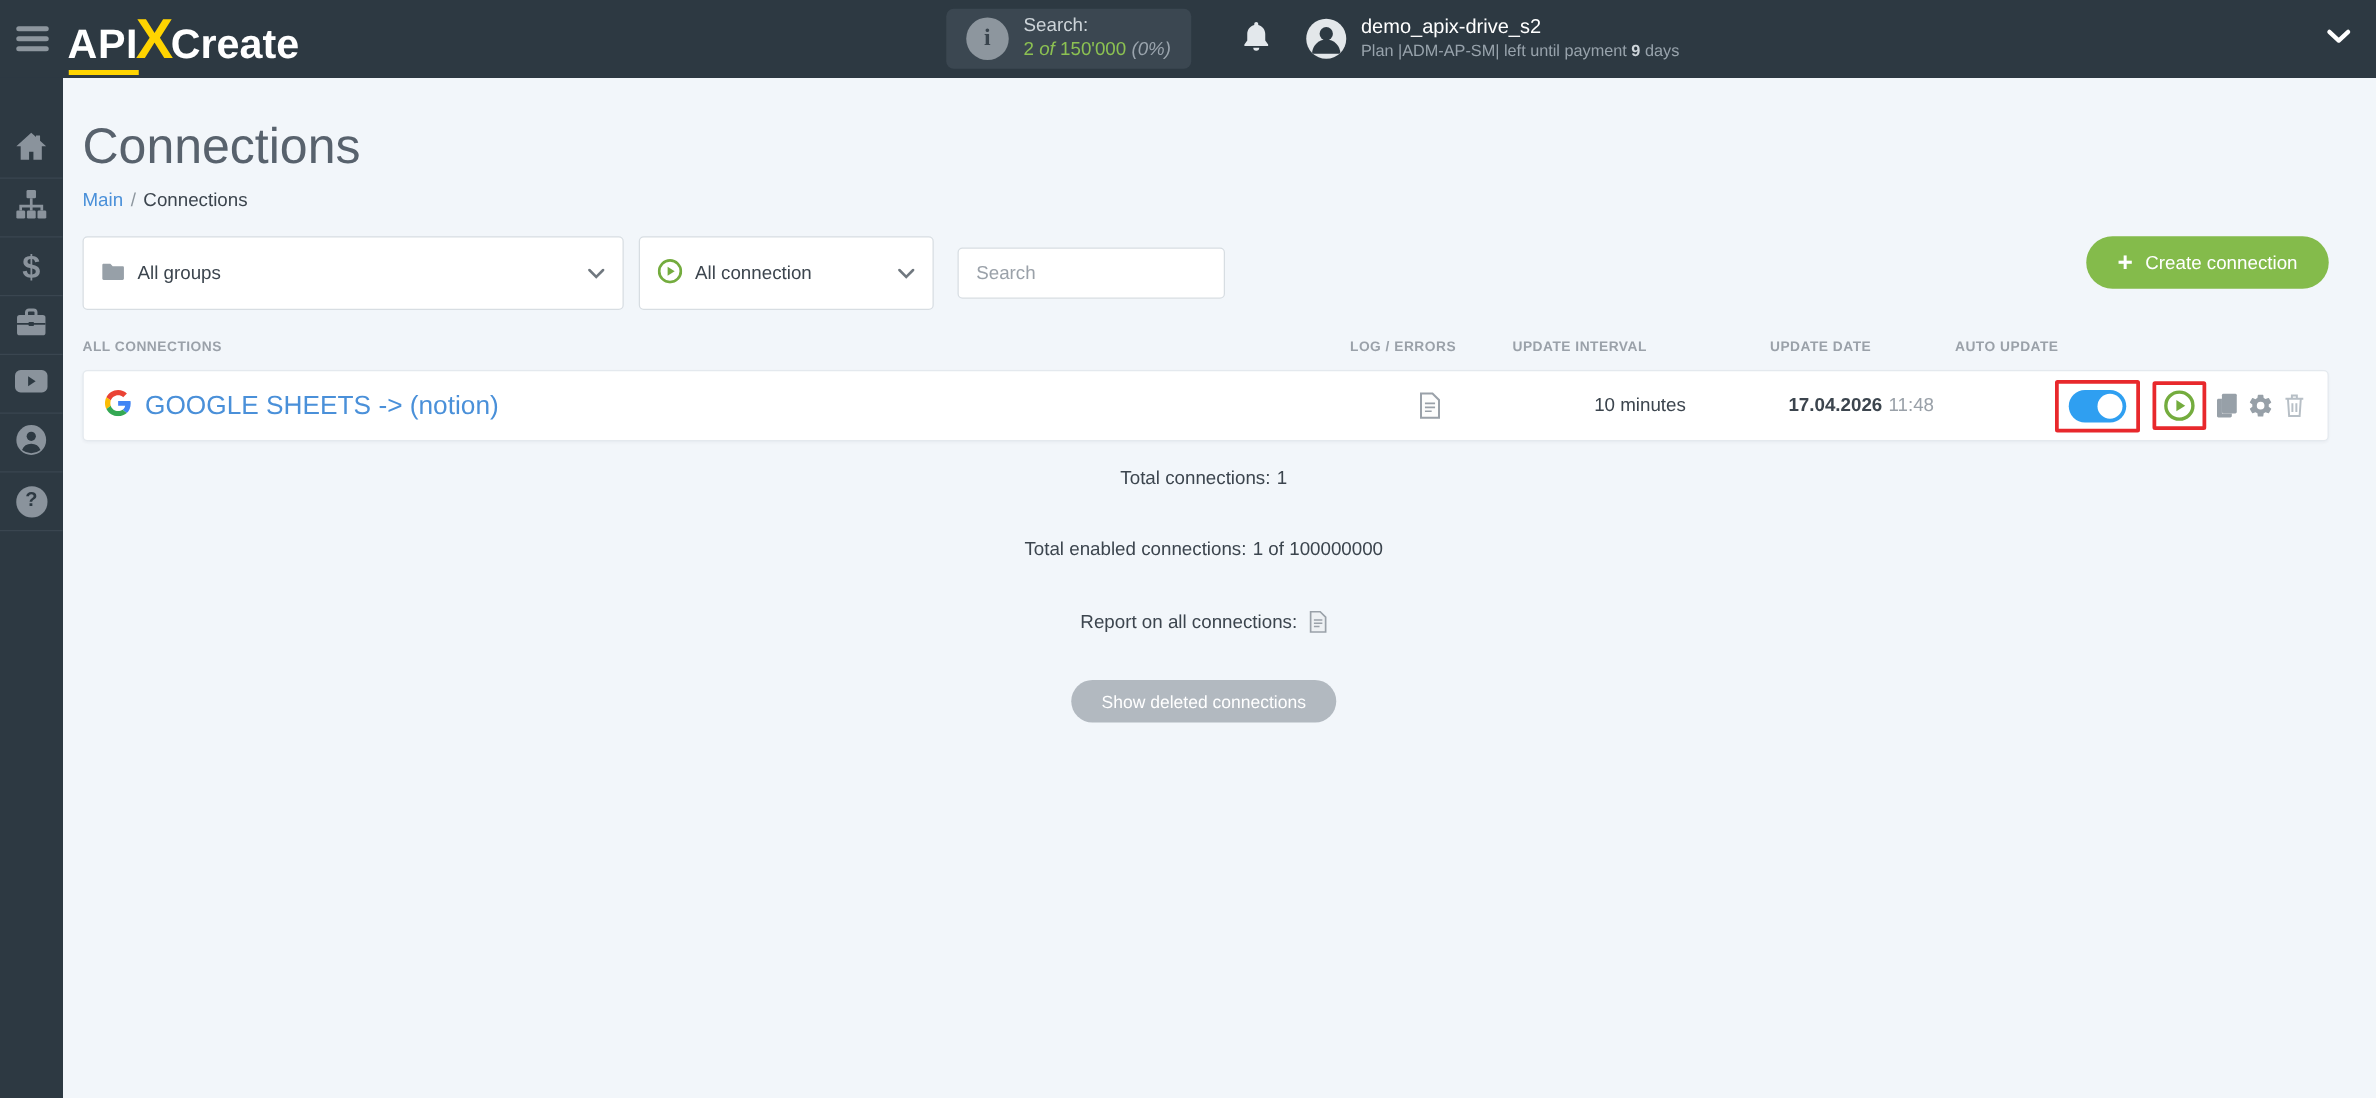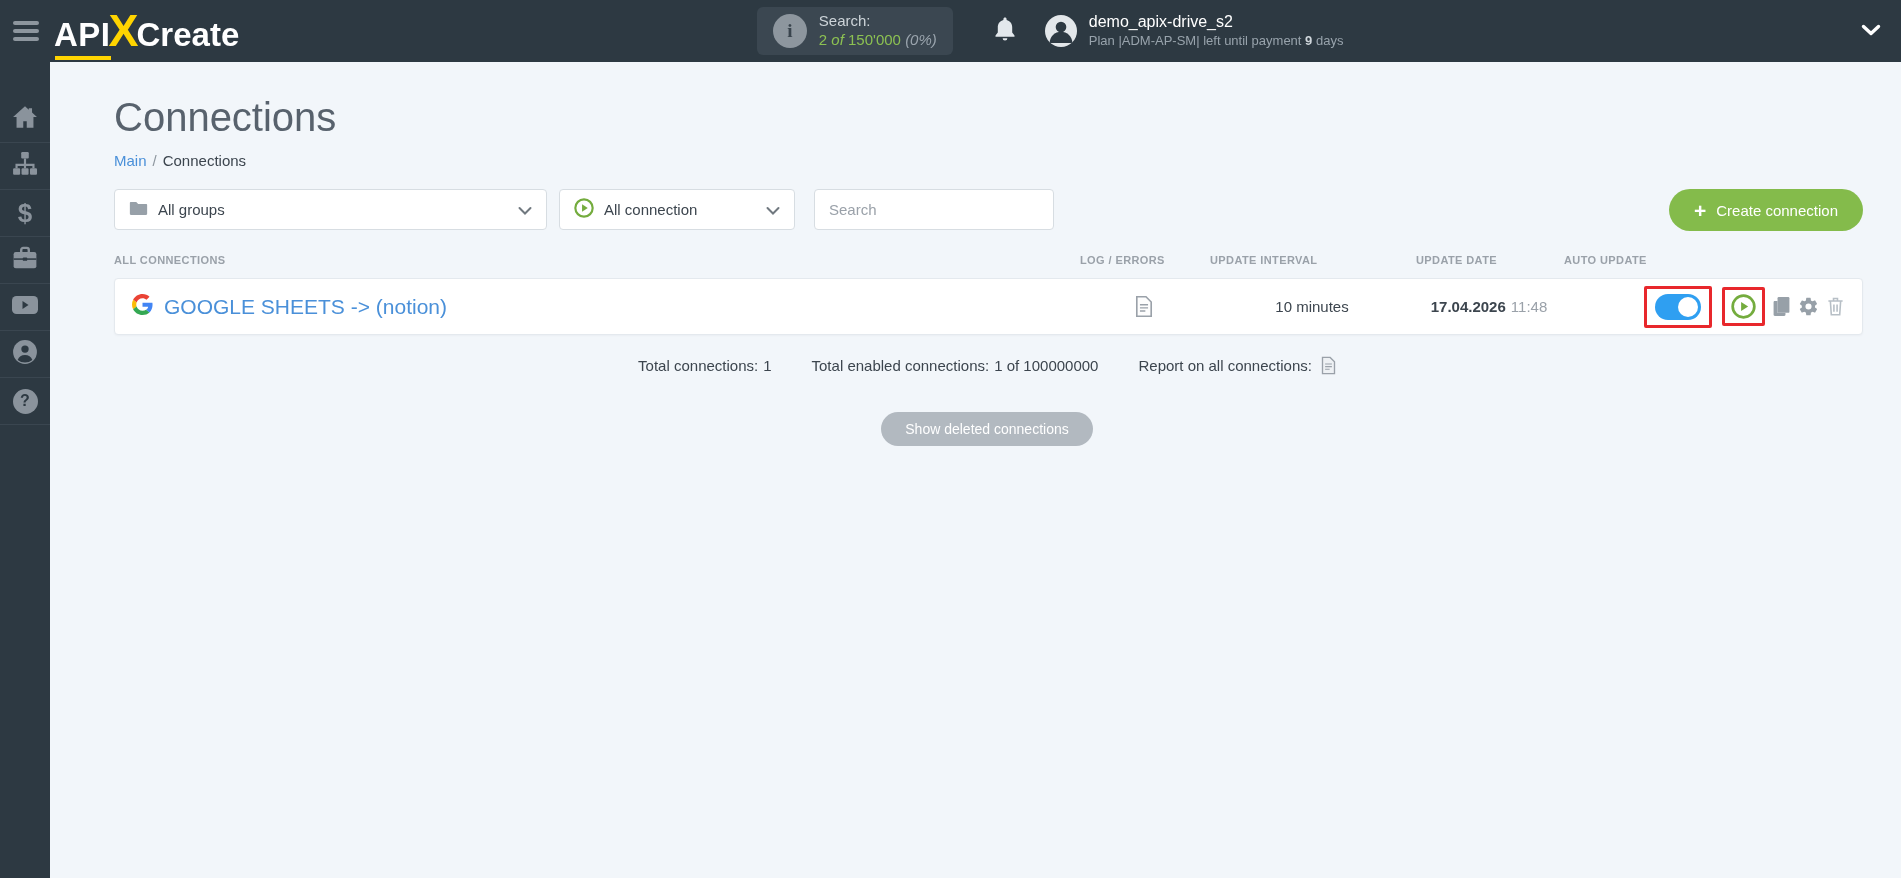--- a/index.html
+++ b/index.html
@@ -40,35 +40,35 @@
   
   .sidebar { position:fixed; top:62px; left:0; bottom:0; width:50px; background:#2d3942; z-index:4; }
   .sidebar-spacer { height:34px; }
   .side-item { height:47px; display:flex; align-items:center; justify-content:center;
                border-bottom:1px solid #3a4650; cursor:pointer; }
   .glyph-circle { width:25px; height:25px; border-radius:50%; background:#8a939c; color:#2d3942;
                   display:flex; align-items:center; justify-content:center; font-weight:bold; font-size:16px; }
   .dollar-glyph { color:#8a939c; font-size:26px; font-weight:bold; }
 
   
-  .main { margin-left:73px; padding-top:62px; }
+  .main { margin-left:25px; padding-top:62px; }
   .page-title { margin:35px 0 0 41px; font-size:40px; font-weight:500; color:#58626d; line-height:1; }
   .breadcrumb { margin:15px 0 0 41px; font-size:15px; color:#3c454e; }
   .breadcrumb .bc-main { color:#4a90d9; text-decoration:none; cursor:pointer; }
   .breadcrumb .bc-sep { color:#8d969e; margin:0 6px; }
 
   .filters { position:relative; margin:20px 38px 0 41px; display:flex; align-items:center; }
-  .select-box { height:41px; background:#fff; border:1px solid #d7dde2; border-radius:4px;
+  .select-box { height:59px; background:#fff; border:1px solid #d7dde2; border-radius:4px;
                 display:flex; align-items:center; padding:0 14px; font-size:15px; color:#3c454e;
                 position:relative; cursor:pointer; }
   .select-box .sel-label { margin-left:10px; }
   .sel-chevron { position:absolute; right:14px; top:50%; transform:translateY(-50%); }
   .box-groups { width:433px; }
   .box-connection { width:236px; margin-left:12px; }
-  .search-input { width:240px; height:41px; margin-left:19px; background:#fff; border:1px solid #d7dde2;
+  .search-input { width:214px; height:41px; margin-left:19px; background:#fff; border:1px solid #d7dde2;
                   border-radius:4px; padding:0 14px; font-size:15px; color:#3c454e;
                   font-family:"Liberation Sans", sans-serif; }
   .search-input::placeholder { color:#9aa1a9; }
   .create-btn { position:absolute; right:0; top:0; height:42px; padding:0 25px; border:none;
                 background:#84bb4b; color:#fff; border-radius:21px; font-size:15px;
                 font-family:"Liberation Sans", sans-serif; display:flex; align-items:center; gap:10px;
                 cursor:pointer; }
   .create-btn .plus { font-size:21px; font-weight:bold; line-height:1; }
 
   .conn-grid { display:grid; grid-template-columns:1fr 130px 206px 148px 299px; align-items:center; }
@@ -90,21 +90,21 @@
   .red-box { border:3px solid #e8282c; border-radius:2px; display:flex; align-items:center;
              justify-content:center; }
   .red-box.toggle-wrap { padding:5px 8px; }
   .red-box.play-wrap { padding:4px 6px; margin-left:10px; }
   .toggle { width:46px; height:26px; border-radius:13px; background:#2f9ff1; position:relative; cursor:pointer; }
   .toggle .knob { position:absolute; top:3px; right:3px; width:20px; height:20px; border-radius:50%;
                   background:#fff; }
   .icon-btn { margin-left:7px; cursor:pointer; display:flex; align-items:center; }
 
   .totals { margin-top:21px; display:flex; justify-content:center; align-items:center; gap:40px;
-            font-size:15px; color:#3c454e; }
+            font-size:15px; color:#3c454e;flex-direction:column; }
   .totals .tot-item { display:flex; align-items:center; gap:5px; }
   .report-icon { margin-left:4px; cursor:pointer; display:flex; }
 
   .show-deleted { display:block; margin:37px auto 0; height:34px; padding:0 24px; border:none;
                   background:#b2b9c0; color:#fff; font-size:14px; border-radius:17px;
                   font-family:"Liberation Sans", sans-serif; cursor:pointer; }
 </style>
 </head>
 <body>
 

